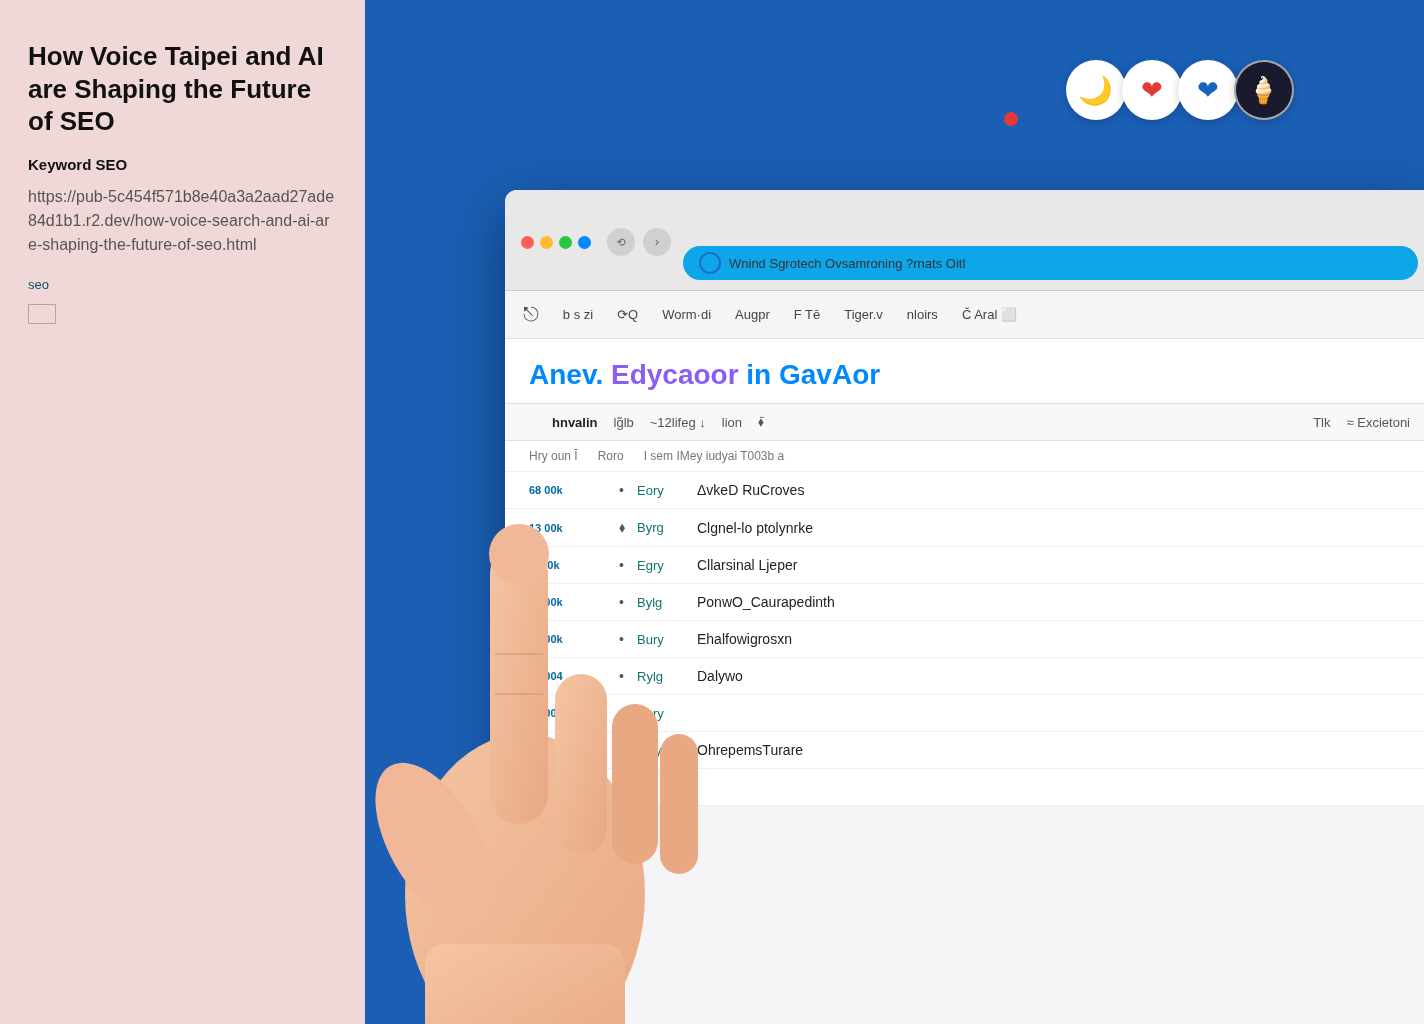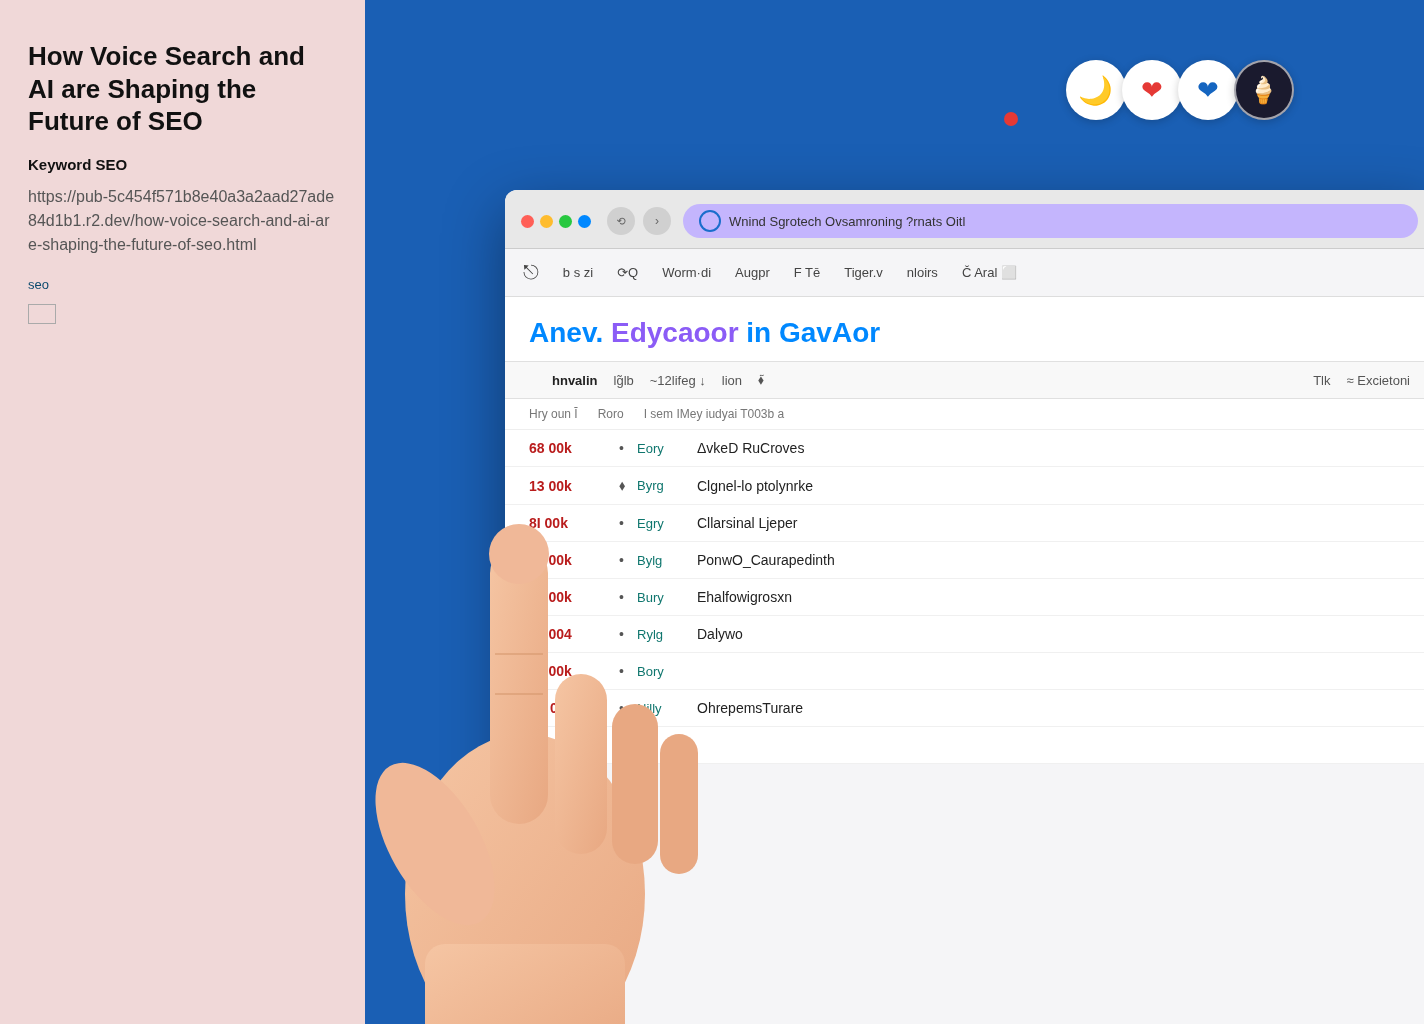--- a/index.html
+++ b/index.html
@@ -127,28 +127,29 @@
       display: flex;
       align-items: center;
       justify-content: center;
       font-size: 14px;
       color: #666;
       cursor: pointer;
     }
 
     .address-bar {
       flex: 1;
-      background: #c4b5fd;
+      background: #0ea5e9;
       border-radius: 20px;
       padding: 6px 16px;
       display: flex;
       align-items: center;
       gap: 8px;
       font-size: 13px;
       color: #333;
+      margin-top: 42px;
     }
 
     .address-circle {
       width: 22px;
       height: 22px;
       border-radius: 50%;
       border: 2.5px solid #1a6ecc;
       flex-shrink: 0;
     }
 
@@ -245,22 +246,22 @@
       align-items: center;
       padding: 10px 24px;
       border-bottom: 1px solid #f0f0f0;
       gap: 0;
       font-size: 14px;
     }
 
     .col-number {
       width: 90px;
       font-weight: 700;
-      color: #b91c1c;
-      font-size: 14px;
+      color: #0369a1;
+      font-size: 11px;
     }
 
     .col-dot {
       width: 18px;
       color: #555;
     }
 
     .col-name {
       width: 60px;
       color: #0f766e;
@@ -330,21 +331,21 @@
       height: 14px;
       border-radius: 50%;
       background: #e53935;
       z-index: 20;
     }
   </style>
 </head>
 <body>
 
 <div class="left-panel">
-  <h1 class="article-title">How Voice Search and AI are Shaping the Future of SEO</h1>
+  <h1 class="article-title">How Voice Taipei and AI are Shaping the Future of SEO</h1>
   <div class="keyword-label">Keyword SEO</div>
   <div class="url-text">https://pub-5c454f571b8e40a3a2aad27ade84d1b1.r2.dev/how-voice-search-and-ai-are-shaping-the-future-of-seo.html</div>
   <div class="tag">seo</div>
   <div class="tag-box"></div>
 </div>
 
 <div class="right-panel">
 
   <div class="brand-icons">
     <div class="brand-icon">

